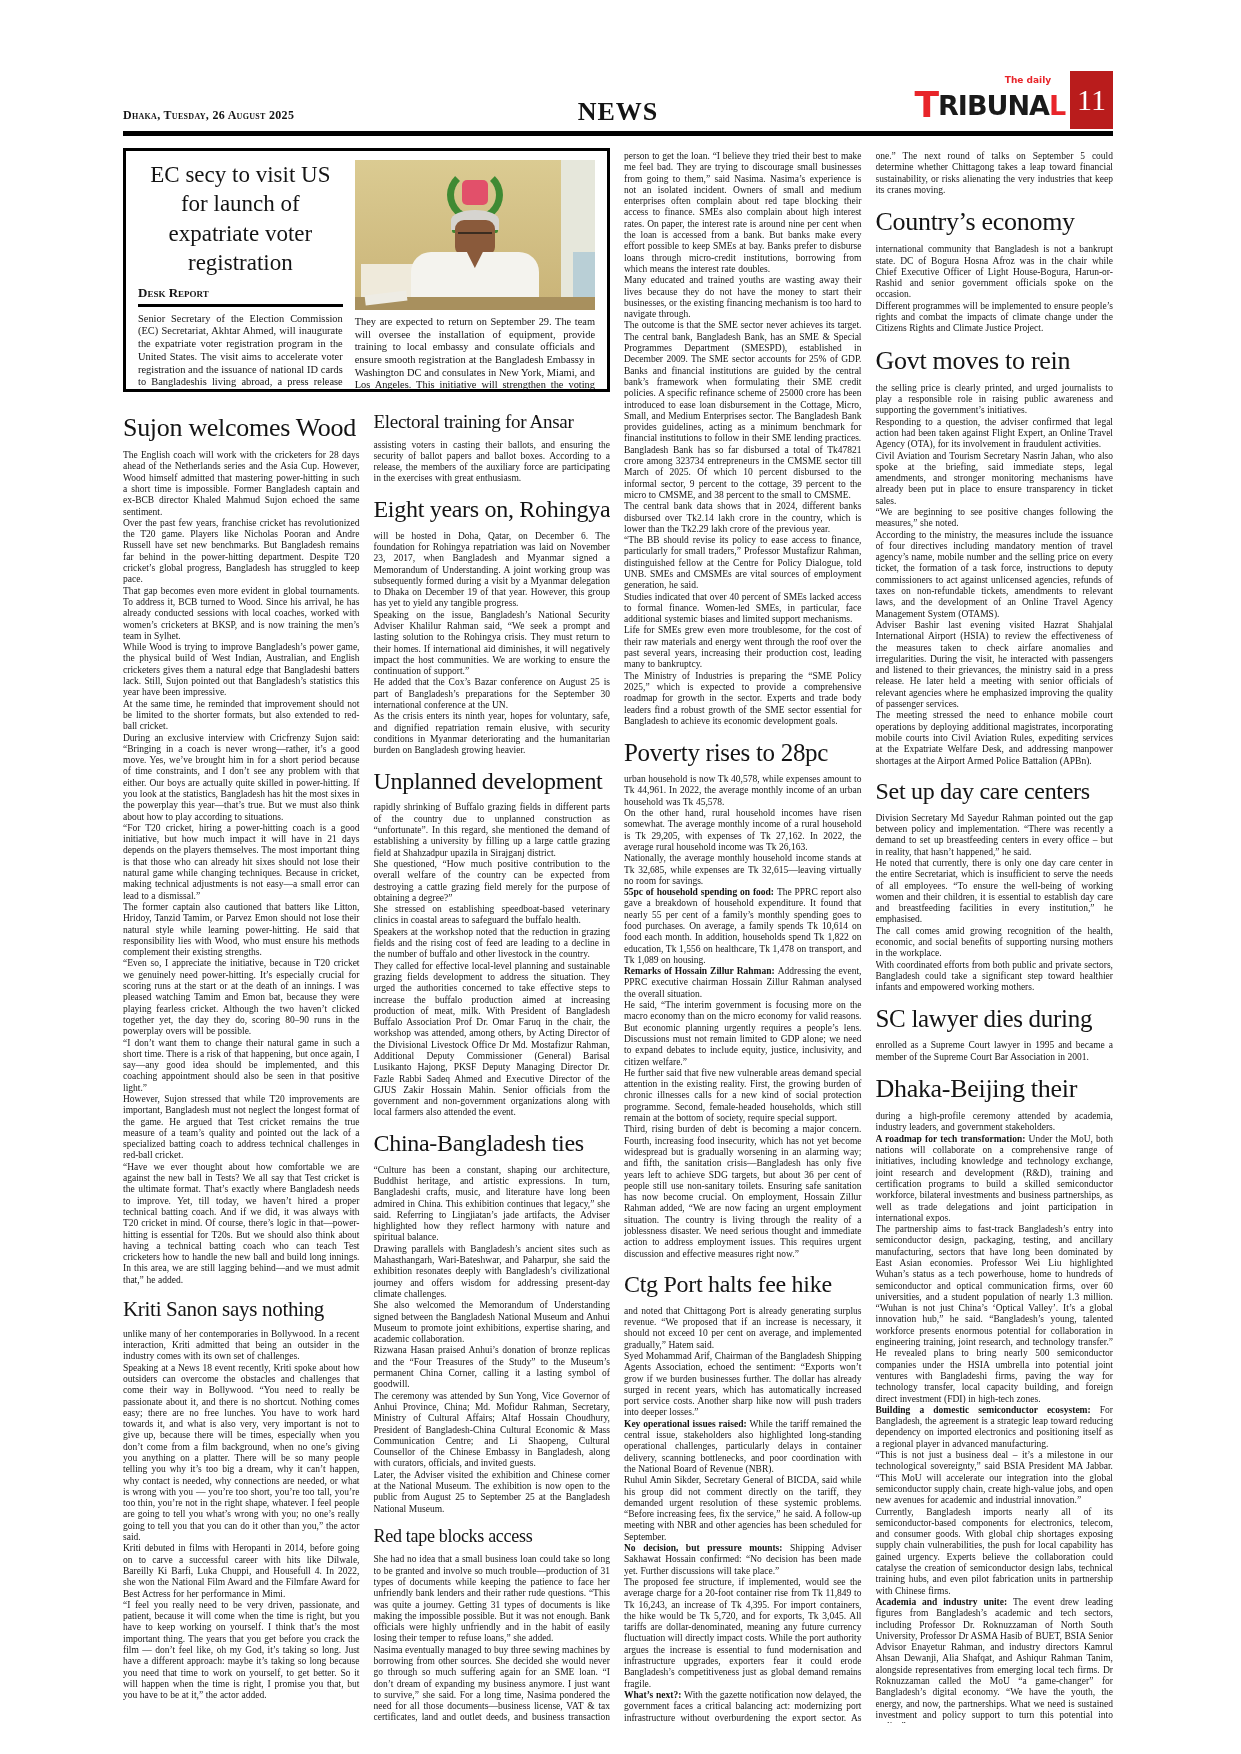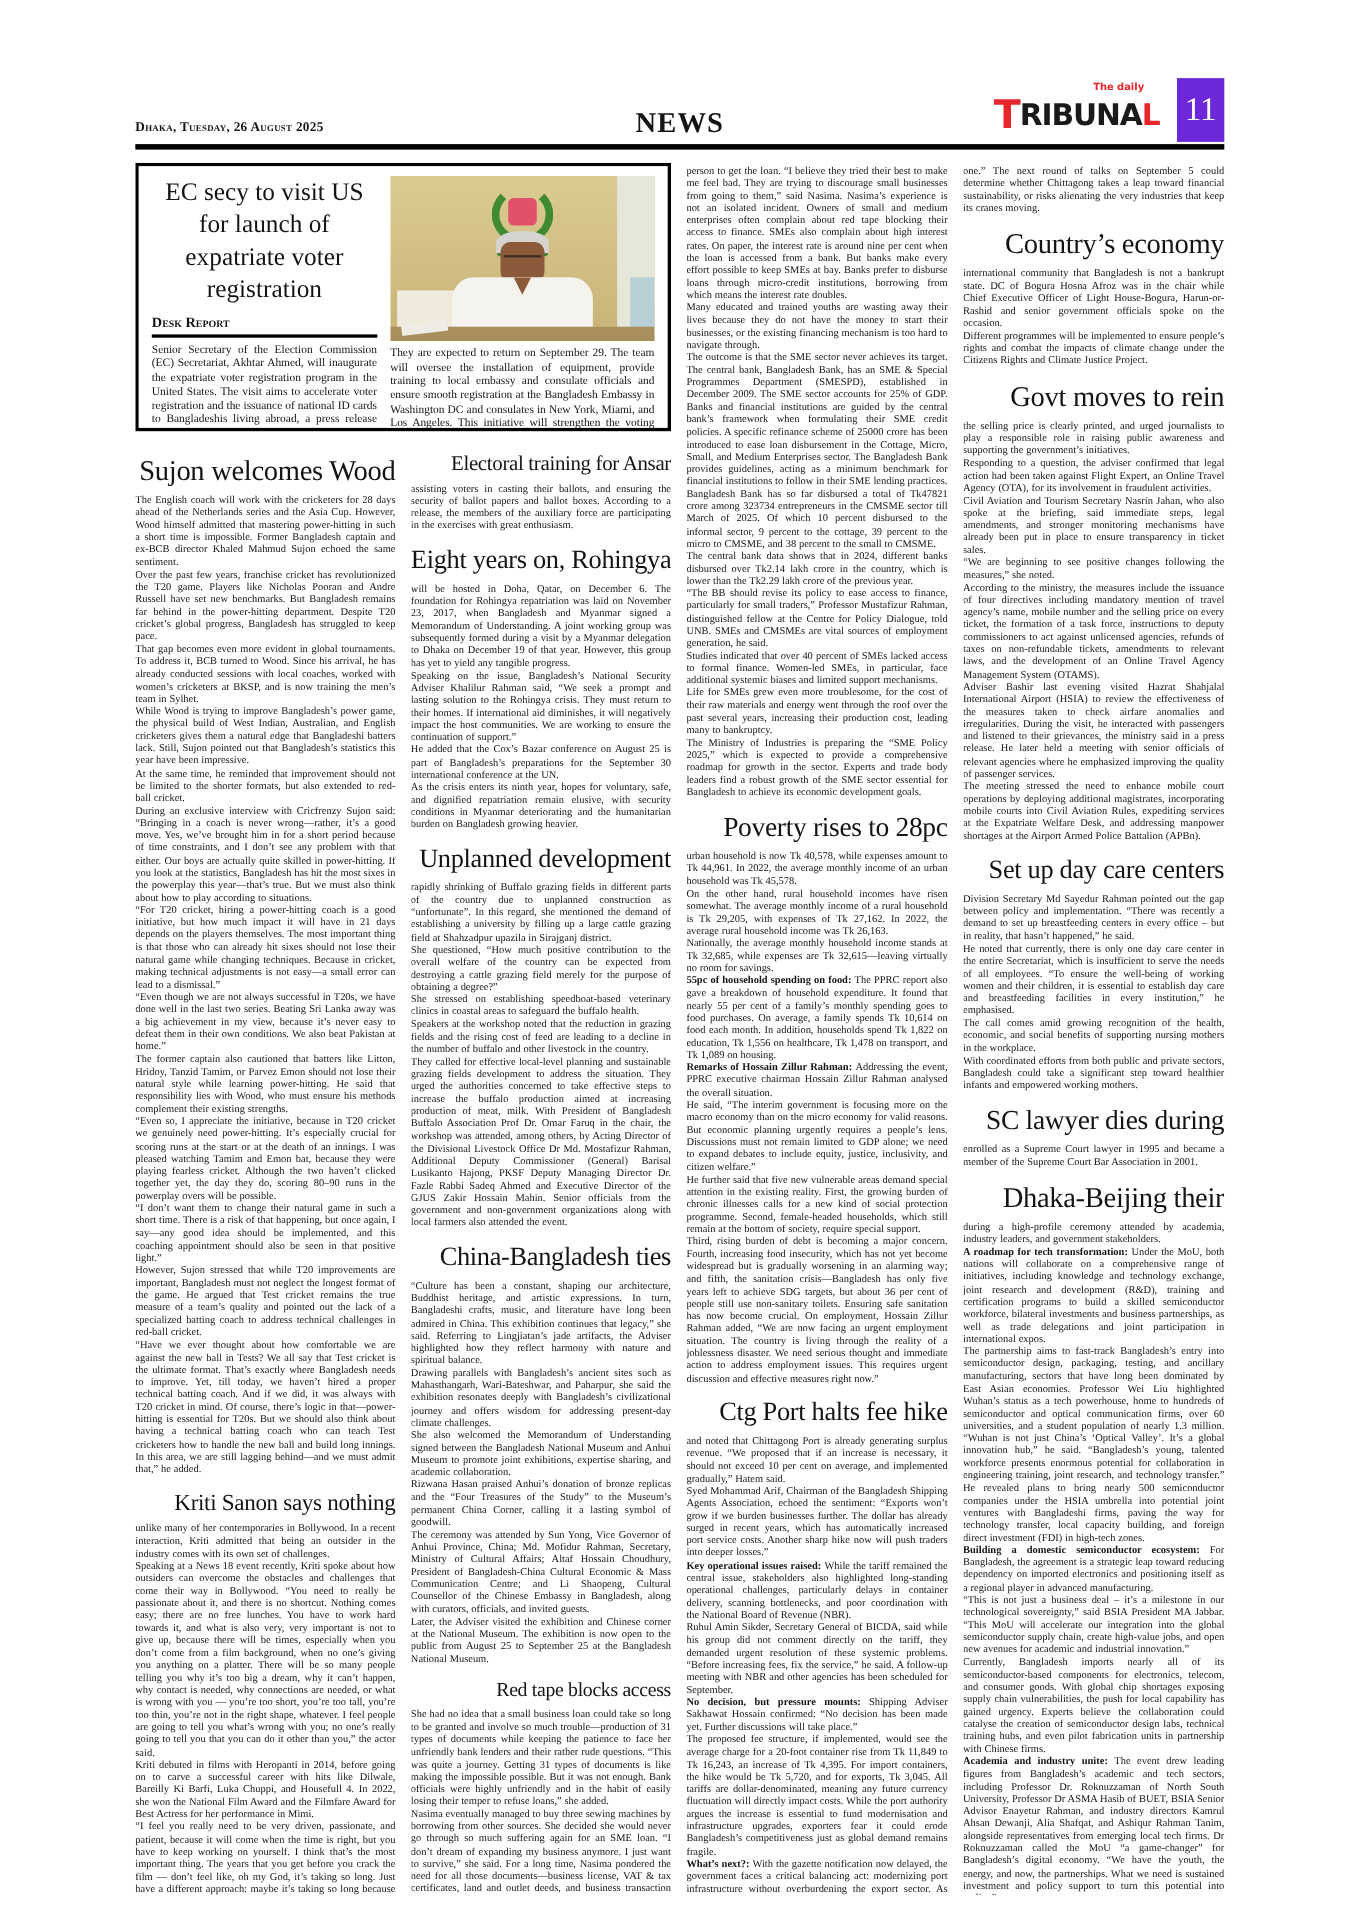--- a/index.html
+++ b/index.html
@@ -9,21 +9,21 @@
   
   .header{position:relative;height:44px;border-bottom:5px solid #000}
   .date{position:absolute;left:0;bottom:8px;font-size:12px;font-weight:bold;font-variant:small-caps;letter-spacing:.3px}
   .section{position:absolute;left:50%;transform:translateX(-50%);bottom:4px;font-size:26px;font-weight:bold;letter-spacing:1px}
   .masthead{position:absolute;right:0;bottom:2px;display:flex;align-items:center}
   .brand-wrap{position:relative;padding-top:10px}
   .tagline{position:absolute;top:-2px;right:14px;font-family:"DejaVu Sans",sans-serif;font-size:9px;color:#e8252a;font-weight:bold}
   .brand{font-family:"DejaVu Sans",sans-serif;font-weight:800;font-size:27px;letter-spacing:-1px;color:#1a1a1a;line-height:1}
   .brand .first{color:#e8252a;font-size:36px;vertical-align:-2px}
   .brand .last{color:#e8252a}
-  .pagenum{display:inline-block;background:#6d28d9;color:#fff;font-family:"Liberation Serif",serif;font-size:30px;line-height:34px;padding:12px 7px;margin-left:16px}
+  .pagenum{display:inline-block;background:#b91c1c;color:#fff;font-family:"Liberation Serif",serif;font-size:30px;line-height:34px;padding:12px 7px;margin-left:5px}
   
   .content{display:flex;gap:14px;height:1575px;margin-top:12px;overflow:hidden}
   .half{width:487px;flex:none;display:flex;flex-direction:column}
   .cols2{display:flex;gap:14px;flex:1;overflow:hidden;margin-top:10px}
   .col{flex:1;min-width:0;overflow:hidden}
   
   .lead-box{border:3px solid #000;height:244px;display:flex;gap:12px;padding:9px 12px;overflow:hidden;flex:none}
   .lead-left{flex:1 1 46%;min-width:0}
   .lead-right{flex:1 1 54%;min-width:0;display:flex;flex-direction:column}
   .lead-box h1{font-size:23px;font-weight:normal;text-align:center;line-height:1.28;margin:0 4px 7px}
@@ -38,21 +38,21 @@
   .emb-core{position:absolute;left:50%;top:20px;transform:translateX(-50%);width:26px;height:25px;background:#e2506a;border-radius:5px}
   .emb-banner{position:absolute;left:50%;top:64px;transform:translateX(-50%);width:46px;height:9px;background:#3f8a33;border-radius:2px}
   .hair{position:absolute;left:50%;top:50px;transform:translateX(-50%);width:48px;height:20px;background:#d6d4d0;border-radius:50% 50% 0 0}
   .face{position:absolute;left:50%;top:60px;transform:translateX(-50%);width:40px;height:36px;background:#8a5a3b;border-radius:9px}
   .glasses{position:absolute;left:50%;top:72px;transform:translateX(-50%);width:34px;height:6px;border-top:2px solid #3a2c20}
   .shirt{position:absolute;left:50%;top:92px;transform:translateX(-50%);width:128px;height:60px;background:#f4f3ee;border-radius:20px 20px 0 0}
   .collar{position:absolute;left:50%;top:92px;transform:translateX(-50%);width:16px;height:16px;background:#8a5a3b;clip-path:polygon(0 0,100% 0,50% 100%)}
   .ph-desk{position:absolute;bottom:0;left:0;width:100%;height:13px;background:#a8905e}
   .ph-paper{position:absolute;bottom:7px;left:10px;width:42px;height:10px;background:#eeece4;transform:rotate(-7deg)}
   
-  .headline{text-align:right;font-weight:normal;line-height:1.08;letter-spacing:-.3px;margin:12px 0 8px;white-space:nowrap}
+  .headline{text-align:left;font-weight:normal;line-height:1.08;letter-spacing:-.3px;margin:12px 0 8px;white-space:nowrap}
   .s26{font-size:26px}.s25{font-size:25px}.s24{font-size:24px}.s23{font-size:18px}.s22{font-size:24px}.s21{font-size:21px}.s19{font-size:19px;margin:10px 0 7px}
   .article-body p{font-size:9.5px;line-height:1.19;text-align:justify;word-spacing:.2px}
   .article-body p b{font-weight:bold}
   .first-flow{padding-top:3px}
 </style>
 </head>
 <body>
 
 <div class="page">
 
@@ -105,21 +105,20 @@
         <div class="col">
           <h2 class="headline s26">Sujon welcomes Wood</h2>
           <div class="article-body">
               <p>The English coach will work with the cricketers for 28 days ahead of the Netherlands series and the Asia Cup. However, Wood himself admitted that mastering power-hitting in such a short time is impossible. Former Bangladesh captain and ex-BCB director Khaled Mahmud Sujon echoed the same sentiment.</p>
               <p>Over the past few years, franchise cricket has revolutionized the T20 game. Players like Nicholas Pooran and Andre Russell have set new benchmarks. But Bangladesh remains far behind in the power-hitting department. Despite T20 cricket’s global progress, Bangladesh has struggled to keep pace.</p>
               <p>That gap becomes even more evident in global tournaments. To address it, BCB turned to Wood. Since his arrival, he has already conducted sessions with local coaches, worked with women’s cricketers at BKSP, and is now training the men’s team in Sylhet.</p>
               <p>While Wood is trying to improve Bangladesh’s power game, the physical build of West Indian, Australian, and English cricketers gives them a natural edge that Bangladeshi batters lack. Still, Sujon pointed out that Bangladesh’s statistics this year have been impressive.</p>
               <p>At the same time, he reminded that improvement should not be limited to the shorter formats, but also extended to red-ball cricket.</p>
               <p>During an exclusive interview with Cricfrenzy Sujon said: “Bringing in a coach is never wrong—rather, it’s a good move. Yes, we’ve brought him in for a short period because of time constraints, and I don’t see any problem with that either. Our boys are actually quite skilled in power-hitting. If you look at the statistics, Bangladesh has hit the most sixes in the powerplay this year—that’s true. But we must also think about how to play according to situations.</p>
               <p>“For T20 cricket, hiring a power-hitting coach is a good initiative, but how much impact it will have in 21 days depends on the players themselves. The most important thing is that those who can already hit sixes should not lose their natural game while changing techniques. Because in cricket, making technical adjustments is not easy—a small error can lead to a dismissal.”</p>
-              <p>“Even though we are not always successful in T20s, we have done well in the last two series. Beating Sri Lanka away was a big achievement in my view, because it’s never easy to defeat them in their own conditions. We also beat Pakistan at home.”</p>
               <p>The former captain also cautioned that batters like Litton, Hridoy, Tanzid Tamim, or Parvez Emon should not lose their natural style while learning power-hitting. He said that responsibility lies with Wood, who must ensure his methods complement their existing strengths.</p>
               <p>“Even so, I appreciate the initiative, because in T20 cricket we genuinely need power-hitting. It’s especially crucial for scoring runs at the start or at the death of an innings. I was pleased watching Tamim and Emon bat, because they were playing fearless cricket. Although the two haven’t clicked together yet, the day they do, scoring 80–90 runs in the powerplay overs will be possible.</p>
               <p>“I don’t want them to change their natural game in such a short time. There is a risk of that happening, but once again, I say—any good idea should be implemented, and this coaching appointment should also be seen in that positive light.”</p>
               <p>However, Sujon stressed that while T20 improvements are important, Bangladesh must not neglect the longest format of the game. He argued that Test cricket remains the true measure of a team’s quality and pointed out the lack of a specialized batting coach to address technical challenges in red-ball cricket.</p>
               <p>“Have we ever thought about how comfortable we are against the new ball in Tests? We all say that Test cricket is the ultimate format. That’s exactly where Bangladesh needs to improve. Yet, till today, we haven’t hired a proper technical batting coach. And if we did, it was always with T20 cricket in mind. Of course, there’s logic in that—power-hitting is essential for T20s. But we should also think about having a technical batting coach who can teach Test cricketers how to handle the new ball and build long innings. In this area, we are still lagging behind—and we must admit that,” he added.</p>
             </div>
           <h2 class="headline s21">Kriti Sanon says nothing</h2>
           <div class="article-body">
               <p>unlike many of her contemporaries in Bollywood. In a recent interaction, Kriti admitted that being an outsider in the industry comes with its own set of challenges.</p>
               <p>Speaking at a News 18 event recently, Kriti spoke about how outsiders can overcome the obstacles and challenges that come their way in Bollywood. “You need to really be passionate about it, and there is no shortcut. Nothing comes easy; there are no free lunches. You have to work hard towards it, and what is also very, very important is not to give up, because there will be times, especially when you don’t come from a film background, when no one’s giving you anything on a platter. There will be so many people telling you why it’s too big a dream, why it can’t happen, why contact is needed, why connections are needed, or what is wrong with you — you’re too short, you’re too tall, you’re too thin, you’re not in the right shape, whatever. I feel people are going to tell you what’s wrong with you; no one’s really going to tell you that you can do it other than you,” the actor said.</p>

